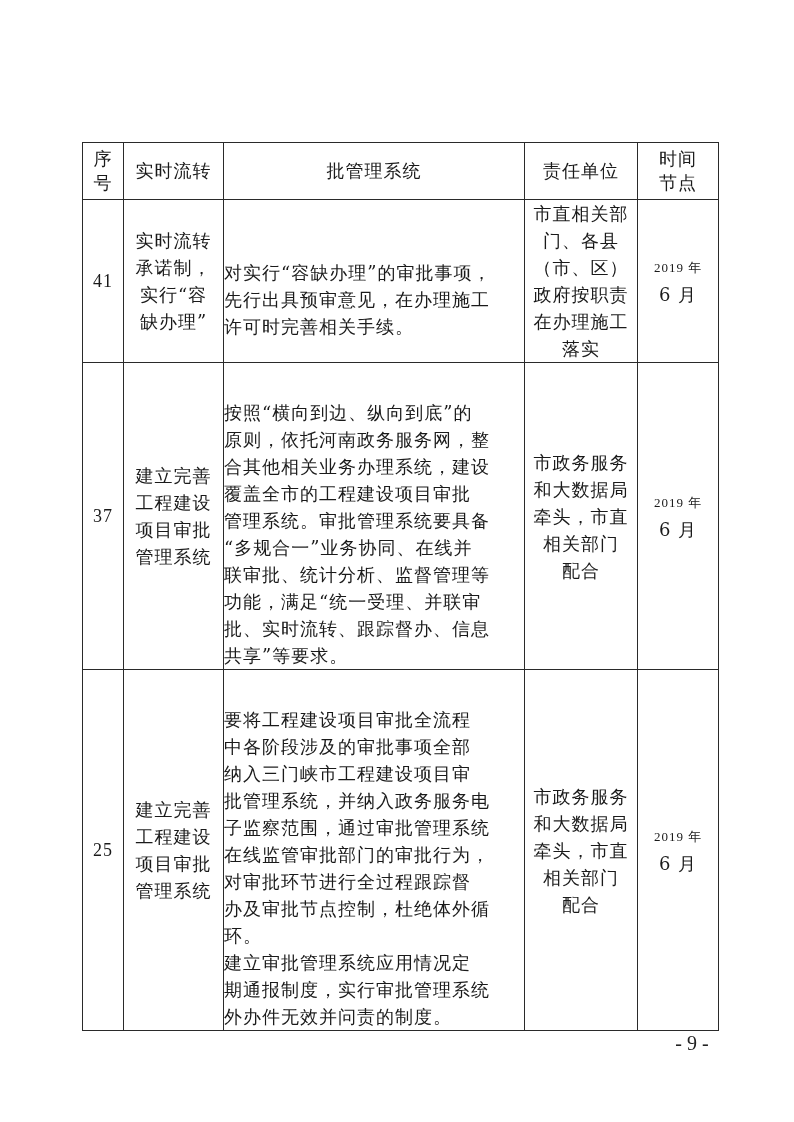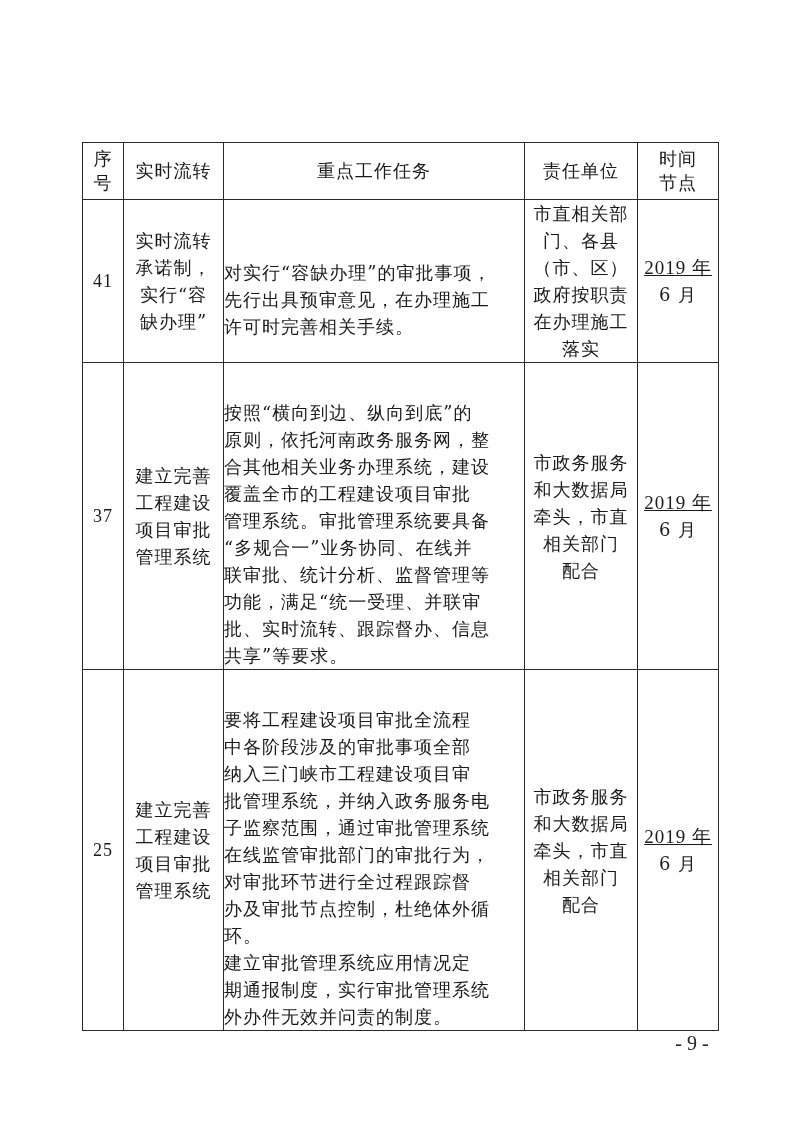--- a/index.html
+++ b/index.html
@@ -26,21 +26,21 @@
   tr.r23 { height: 159px; }
   tr.r24 { height: 293px; }
   tr.r25 { height: 303px; }
   .cell-text { display: block; white-space: pre-line; }
   td.task { text-align: left; padding: 0 4px 0 6px; letter-spacing: 1.2px; }
   td.task .cell-text { text-align: left; margin-top: 36px; }
   td.seq { font-family: "Liberation Serif", "DejaVu Serif", serif; font-size: 19px; }
   td.content { padding: 0 2px; letter-spacing: 2px; }
   td.unit { padding: 0 3px; }
   td.time { font-size: 17px; }
-  .time-year { font-family: "Liberation Serif", "DejaVu Serif", serif; font-size: 19px; text-decoration: underline; }
+  .time-year { font-family: "Liberation Serif", "DejaVu Serif", serif; font-size: 13px; }
   .page-number {
     position: absolute; left: 662px; top: 1032px; width: 60px; text-align: center;
     font-family: "Liberation Serif", "DejaVu Serif", serif; font-size: 20px; color: #222;
   }
 </style>
 </head>
 <body>
 
 <div class="page">
   <table class="tasks">
@@ -54,21 +54,21 @@
     <thead>
       <tr class="header">
         <th>
             <span class="cell-text">序
 号</span>
           </th>
         <th>
             <span class="cell-text">实时流转</span>
           </th>
         <th>
-            <span class="cell-text">重点工作任务</span>
+            <span class="cell-text">批管理系统</span>
           </th>
         <th>
             <span class="cell-text">责任单位</span>
           </th>
         <th>
             <span class="cell-text">时间
 节点</span>
           </th>
       </tr>
     </thead>

